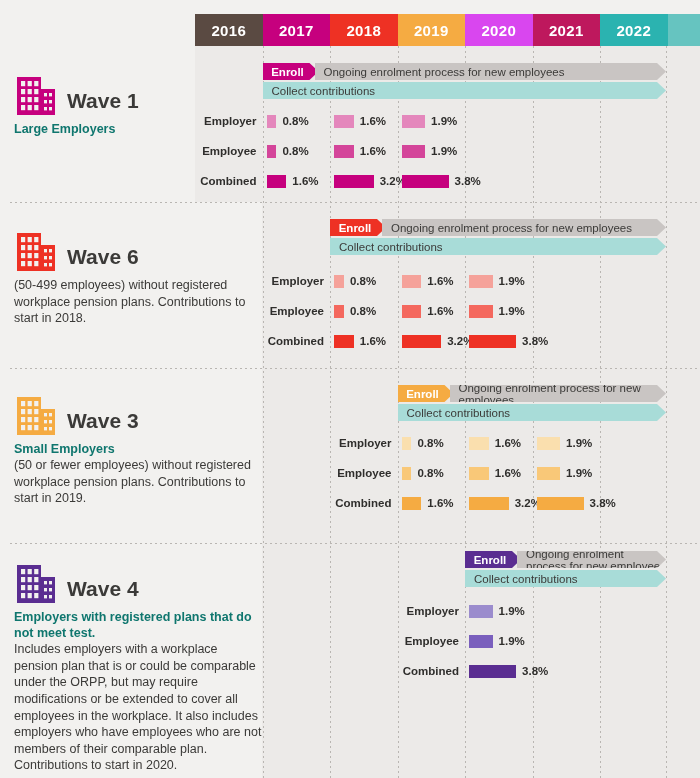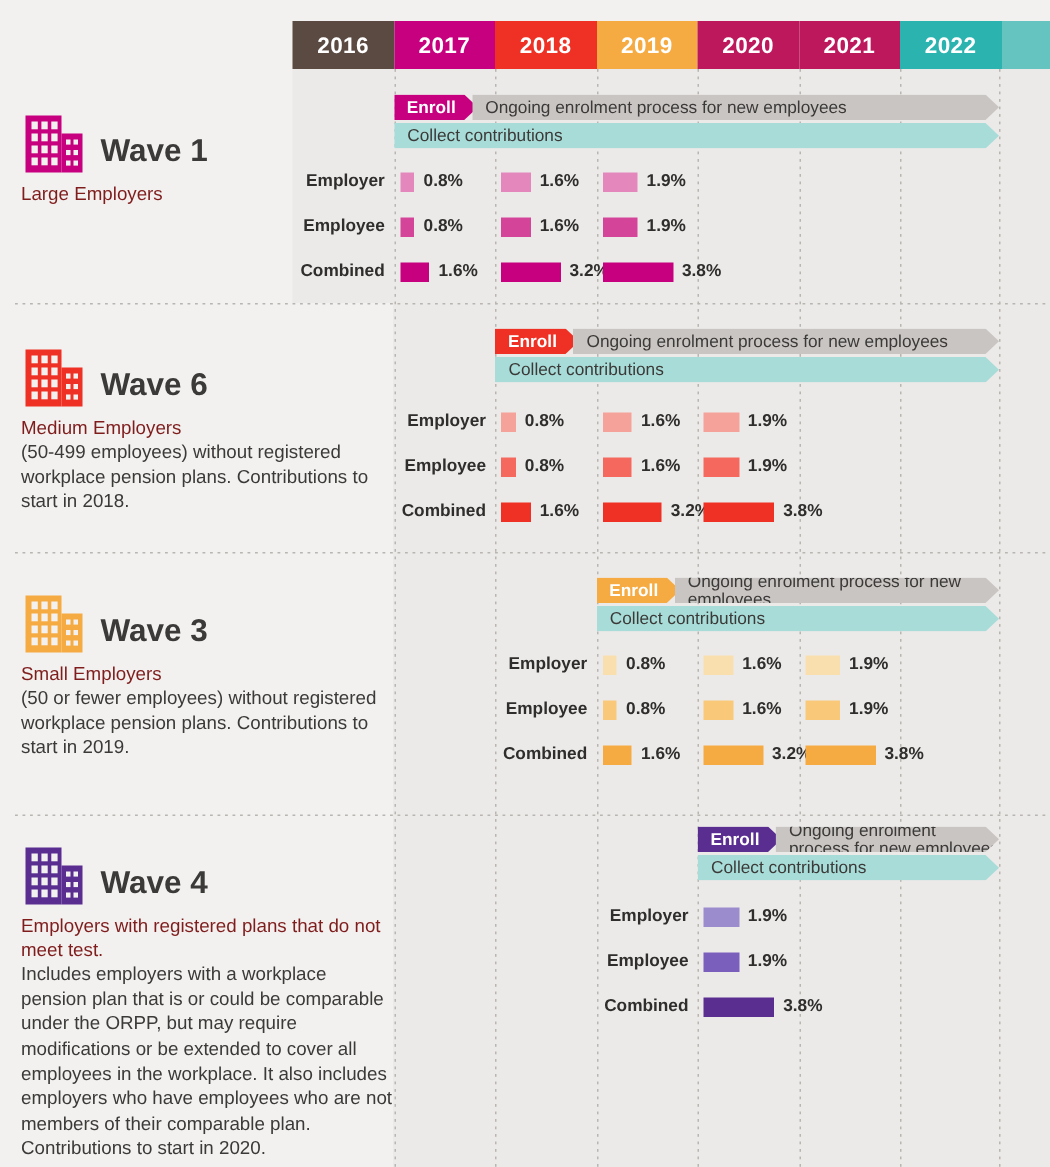--- a/index.html
+++ b/index.html
@@ -44,21 +44,21 @@
   .hline {
     position: absolute; left: 10px; width: 690px; height: 1px;
     background-image: linear-gradient(to right, #b9b6b2 0 2px, transparent 2px 5px);
     background-size: 5px 1px;
   }
   .wave-text { position: absolute; left: 14px; width: 250px; }
 
   .wave-head { display: flex; align-items: flex-end; gap: 9px; margin-bottom: 5px; }
   .bldg { width: 44px; height: 44px; flex: none; }
   .wave-title { font-size: 21px; font-weight: bold; color: #3b3a38; line-height: 1; padding-bottom: 5px; }
-  .wave-sub { font-size: 12.5px; font-weight: normal; color: #7f1d1d; line-height: 1.28; }
+  .wave-sub { font-size: 12.5px; font-weight: bold; color: #0f766e; line-height: 1.28; }
   .wave-desc { font-size: 12.5px; color: #3b3a38; line-height: 1.33; }
 
   
   .enroll {
     position: absolute; height: 17px;
     display: flex; align-items: center; justify-content: center;
     color: #fff; font-size: 11.5px; font-weight: bold;
     padding-right: 6px;
     clip-path: polygon(0 0, calc(100% - 9px) 0, 100% 50%, calc(100% - 9px) 100%, 0 100%);
   }
@@ -88,21 +88,21 @@
 <div id="chart">
     <div class="timeline-bg"></div>
     <div class="w1-bg"></div>
     <div class="w2-bg"></div>
     <div class="w3-bg"></div>
     <div class="year-header">
       <div class="year-cell" style="background: rgb(90, 74, 66);">2016</div>
       <div class="year-cell" style="background: rgb(198, 0, 126); text-align: right;">2017</div>
       <div class="year-cell" style="background: rgb(238, 49, 36);">2018</div>
       <div class="year-cell" style="background: rgb(245, 171, 66);">2019</div>
-      <div class="year-cell" style="background: #be185d;">2020</div>
+      <div class="year-cell" style="background: #d946ef;">2020</div>
       <div class="year-cell" style="background: #be185d;">2021</div>
       <div class="year-cell" style="background: rgb(43, 179, 176);">2022</div>
       <div class="year-tail" style="background: rgb(102, 196, 192);"></div>
     </div>
     <div class="vline" style="left: 262.5px;"></div>
     <div class="vline" style="left: 330px;"></div>
     <div class="vline" style="left: 397.5px;"></div>
     <div class="vline" style="left: 465px;"></div>
     <div class="vline" style="left: 532.5px;"></div>
     <div class="vline" style="left: 600px;"></div>
@@ -203,21 +203,20 @@
           <rect x="20.2" y="33" width="4.2" height="5.2" fill="#f2f1ef"></rect>
           <rect x="30" y="21" width="3" height="3.4" fill="#f2f1ef"></rect>
           <rect x="35" y="21" width="3" height="3.4" fill="#f2f1ef"></rect>
           <rect x="30" y="28" width="3" height="3.4" fill="#f2f1ef"></rect>
           <rect x="35" y="28" width="3" height="3.4" fill="#f2f1ef"></rect>
           <rect x="30" y="35" width="3" height="3.4" fill="#f2f1ef"></rect>
           <rect x="35" y="35" width="3" height="3.4" fill="#f2f1ef"></rect>
         </svg>
         <div class="wave-title">Wave 6</div>
       </div>
-      <div class="wave-sub">Medium Employers</div>
       <div class="wave-desc">(50-499 employees) without registered workplace pension plans. Contributions to start in 2018.</div>
     </div>
     <div class="enroll" style="left: 330px; top: 219px; width: 56px; background: rgb(238, 49, 36);">Enroll</div>
     <div class="procbar gray" style="left: 382px; top: 219px; width: 284px;">Ongoing enrolment process for new employees</div>
     <div class="procbar teal" style="left: 330px; top: 238px; width: 336px;">Collect contributions</div>
     <div class="crow" style="left: 330px; top: 274px; width: 336px;">
       <div class="crow-label">Employer</div>
       <div class="cell" style="left: 4px;">
         <div class="bar" style="width: 9.92px; background: rgb(245, 162, 154);"></div>
         <div class="val">0.8%</div>

